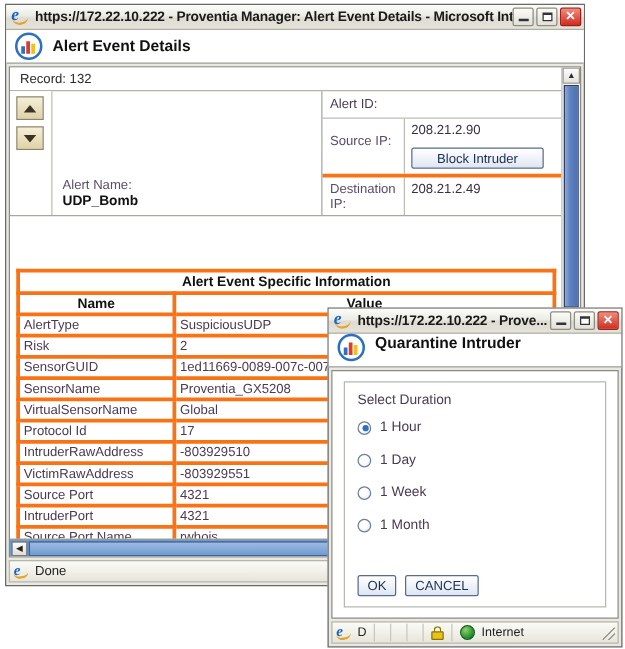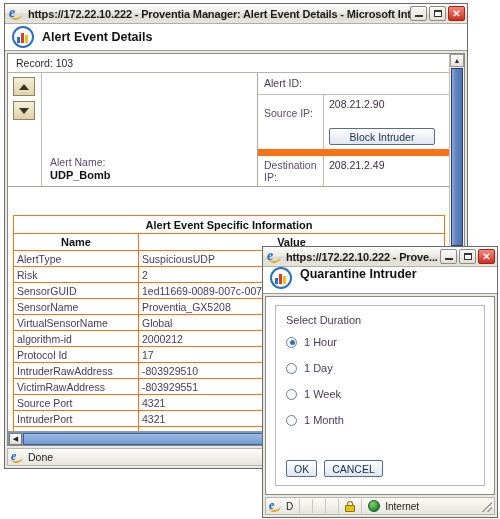--- a/index.html
+++ b/index.html
@@ -235,32 +235,32 @@
     display:flex; flex-direction:column;
   }
   .alert-id-cell {
     padding: 4px 4px 4px 6px;
     border-bottom: 1px solid #bdbdb5;
     font-size: 10.5px; color:#4a3a52;
     line-height: 1.25;
   }
   .alert-id-val { color:#3a2e3f; letter-spacing: -0.2px;}
   .srcip-row {
-    display:flex; border-bottom: 7px solid #f97316; justify-content: space-between;
+    display:flex; border-bottom: 3px solid #f97316; justify-content: space-between;
   }
   .srcip-lbl {
     flex: 0 0 66px;
     font-size: 10.5px; color:#5c4b6b;
     padding: 12px 0 0 6px;
     border-right: 1px solid #bdbdb5;
   }
   .srcip-val { flex:1 1 auto; padding: 3px 5px 4px 5px; }
   .srcip-ip { font-size: 10.5px; color:#3a2e3f; }
   .block-btn {
-    margin-top: 18px;
+    margin-top: 8px;
     width: 106px; height: 17px;
     background: linear-gradient(to bottom,#ffffff,#dfe6f2);
     border: 1px solid #5a6b8c;
     border-radius: 2px;
     font-size: 10.5px; color:#1c2e52;
     display:flex;align-items:center;justify-content:center;
     font-family:"Liberation Sans", sans-serif;
   }
   .dstip-row { display:flex; }
   .dstip-lbl {
@@ -278,21 +278,21 @@
     overflow: hidden;
     padding: 3px 4px 0 5px;
     background:#fff;
   }
   table.grid {
     width: 100%;
     border-collapse: collapse;
     font-size: 10.5px;
   }
   table.grid td, table.grid th {
-    border: 1px solid #f97316;
+    border: 3px solid #f97316;
     padding: 1px 3px;
     height: 16px;
     color: #4a3a52;
     font-weight: normal;
     text-align: left;
     vertical-align: middle;
     white-space: nowrap;
     overflow: hidden;
   }
   table.grid .section-head {
@@ -425,21 +425,21 @@
           <i class="b2"></i>
           <i class="b3"></i>
         </div>
     </div>
     <div class="app-header-title">Alert Event Details</div>
   </div>
 
   <div class="client-area">
     <div class="content-pane">
 
-      <div class="record-line">Record: 103</div>
+      <div class="record-line">Record: 132</div>
 
       <div class="alert-top">
         <div class="nav-buttons">
           <div class="navbtn">
               <span class="tri-up"></span>
             </div>
           <div class="navbtn">
               <span class="tri-dn"></span>
             </div>
         </div>
@@ -493,24 +493,20 @@
                 <td class="name-col">SensorGUID</td>
                 <td>1ed11669-0089-007c-0078-a188242d7f82</td>
               </tr>
               <tr>
                 <td class="name-col">SensorName</td>
                 <td>Proventia_GX5208</td>
               </tr>
               <tr>
                 <td class="name-col">VirtualSensorName</td>
                 <td>Global</td>
-              </tr>
-              <tr>
-                <td class="name-col">algorithm-id</td>
-                <td>2000212</td>
               </tr>
               <tr>
                 <td class="name-col">Protocol Id</td>
                 <td>17</td>
               </tr>
               <tr>
                 <td class="name-col">IntruderRawAddress</td>
                 <td>-803929510</td>
               </tr>
               <tr>

